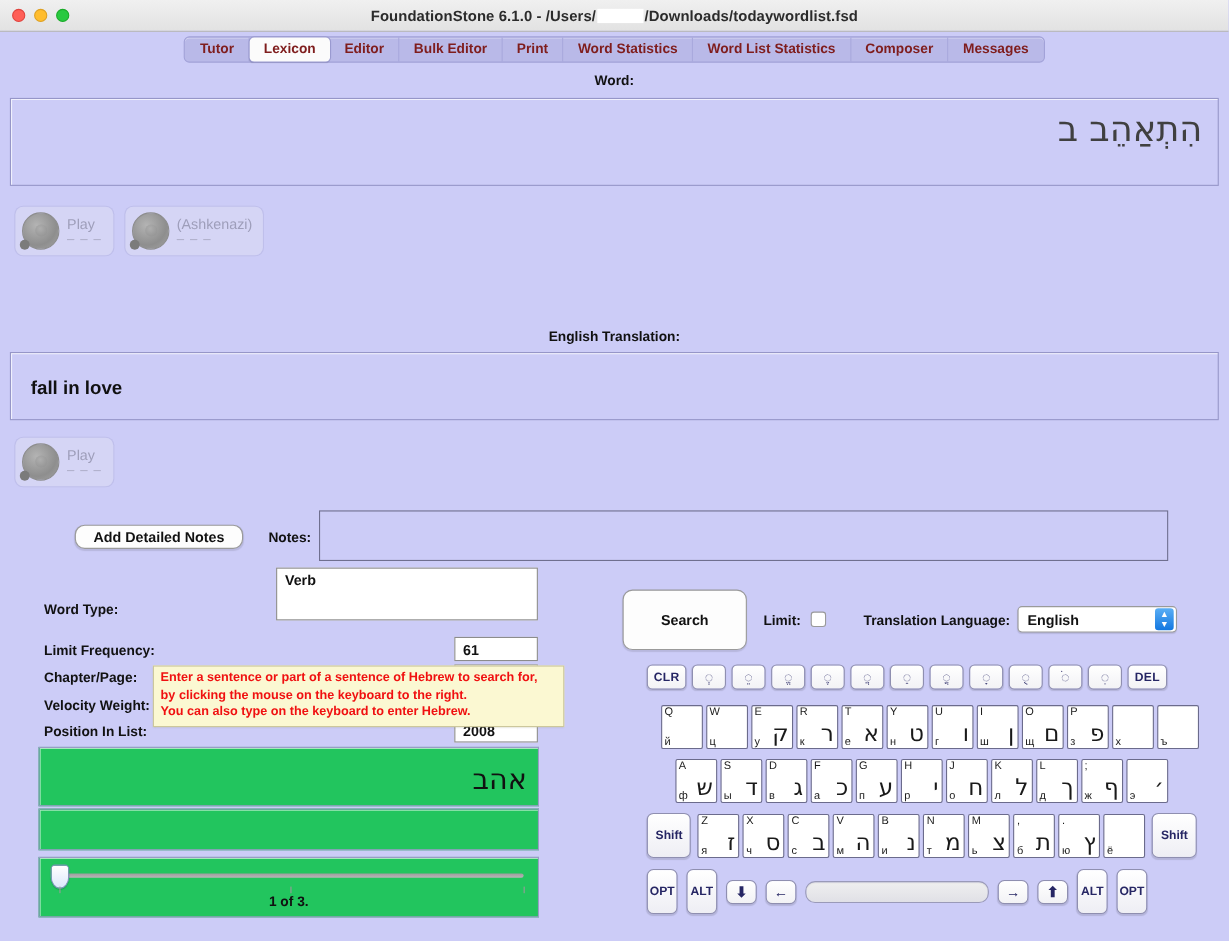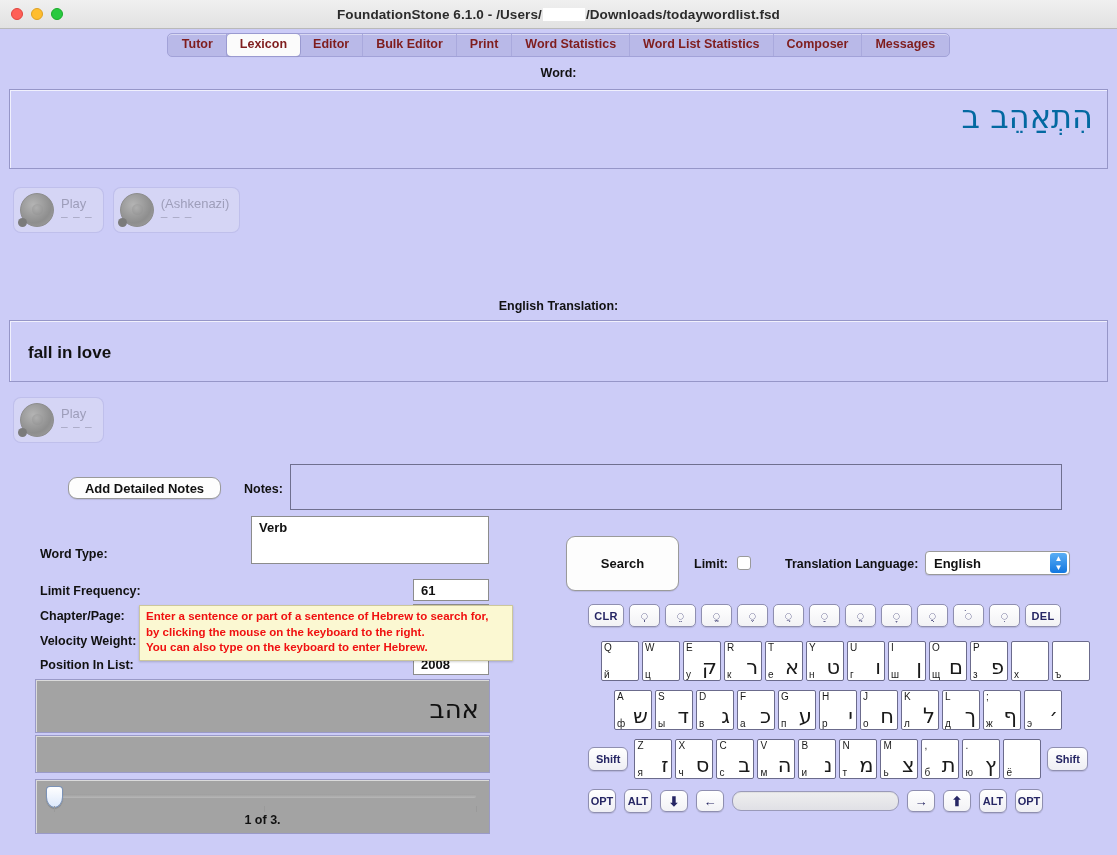--- a/index.html
+++ b/index.html
@@ -57,21 +57,21 @@
   .lbl { font-size:12.5px; font-weight:bold; color:#111; }
   .center-lbl { text-align:center; font-size:12.5px; font-weight:bold; color:#111; }
 
   .bigfield {
     background:#ccccf7; border:1px solid #9696c8;
     box-shadow:inset 1px 1px 0 rgba(255,255,255,.7);
   }
 
   .hebword {
     direction:rtl; text-align:right; padding:8px 14px 0 0;
-    font-size:32px; color:#0369a1;
+    font-size:32px; color:#404040;
     font-family:"DejaVu Sans","Liberation Sans",sans-serif;
   }
   .engword { font-size:17px; font-weight:bold; color:#111; padding:22px 0 0 18px; }
 
   
   .spk {
     display:inline-flex; align-items:center; position:relative;
     background:#d5d5f5; border-radius:7px; height:44px; padding:0 10px 0 6px;
     box-shadow:0 0 0 1px rgba(150,150,200,.25);
   }
@@ -160,38 +160,38 @@
     font-family:"Liberation Sans",sans-serif;
   }
   .key.alpha .cyr {
     position:absolute; left:2px; bottom:0px; font-size:10px; color:#1a1a1a;
   }
   .key.alpha .heb {
     position:absolute; right:3px; bottom:2px; font-size:21px; color:#1a1a1a;
     font-family:"DejaVu Sans","Liberation Sans",sans-serif; line-height:1;
   }
   .key.mod {
-    height:24px; display:flex; align-items:center; justify-content:center;
+    height:41px; display:flex; align-items:center; justify-content:center;
     font-size:11px; font-weight:bold; color:#262664;
     border-radius:6px; padding:0 7px;
     background:linear-gradient(#ffffff,#eeeef4); border:1px solid #8f8fb0;
   }
   .key.arrowk {
     width:28px; height:22px; display:flex; align-items:center; justify-content:center;
     font-size:13px; font-weight:bold; color:#262664; border-radius:6px;
   }
   .spacebar {
     height:20px; border-radius:9px;
     background:linear-gradient(#efefef,#e0e0e6); border:1px solid #9a9ab8;
     box-shadow:inset 0 1px 1px rgba(0,0,0,.06);
   }
 
   
   .resbox {
-    background:#a3a3a3; border:1px solid #9a9ac8;
+    background:#22c55e; border:1px solid #9a9ac8;
     box-shadow:inset 1px 1px 0 rgba(255,255,255,.6);
   }
   .res-heb {
     direction:rtl; text-align:right; padding:14px 10px 0 0;
     font-size:26px; color:#111;
     font-family:"DejaVu Sans","Liberation Sans",sans-serif;
   }
   .slider-track {
     position:absolute; left:14px; right:13px; top:14px; height:4px;
     background:linear-gradient(#9d9d9d,#b7b7b7); border-radius:2px;

